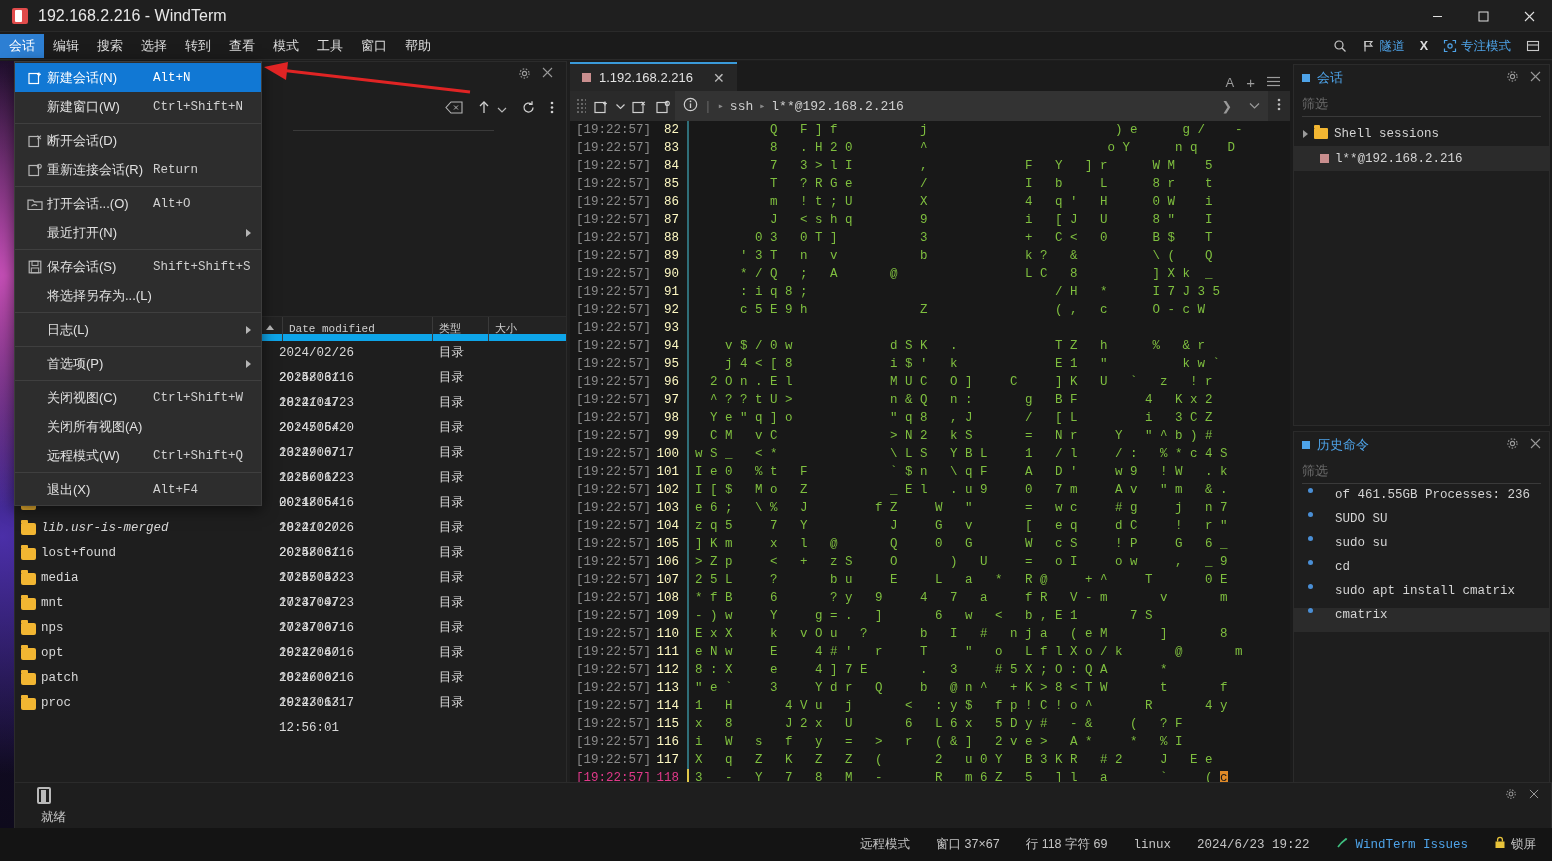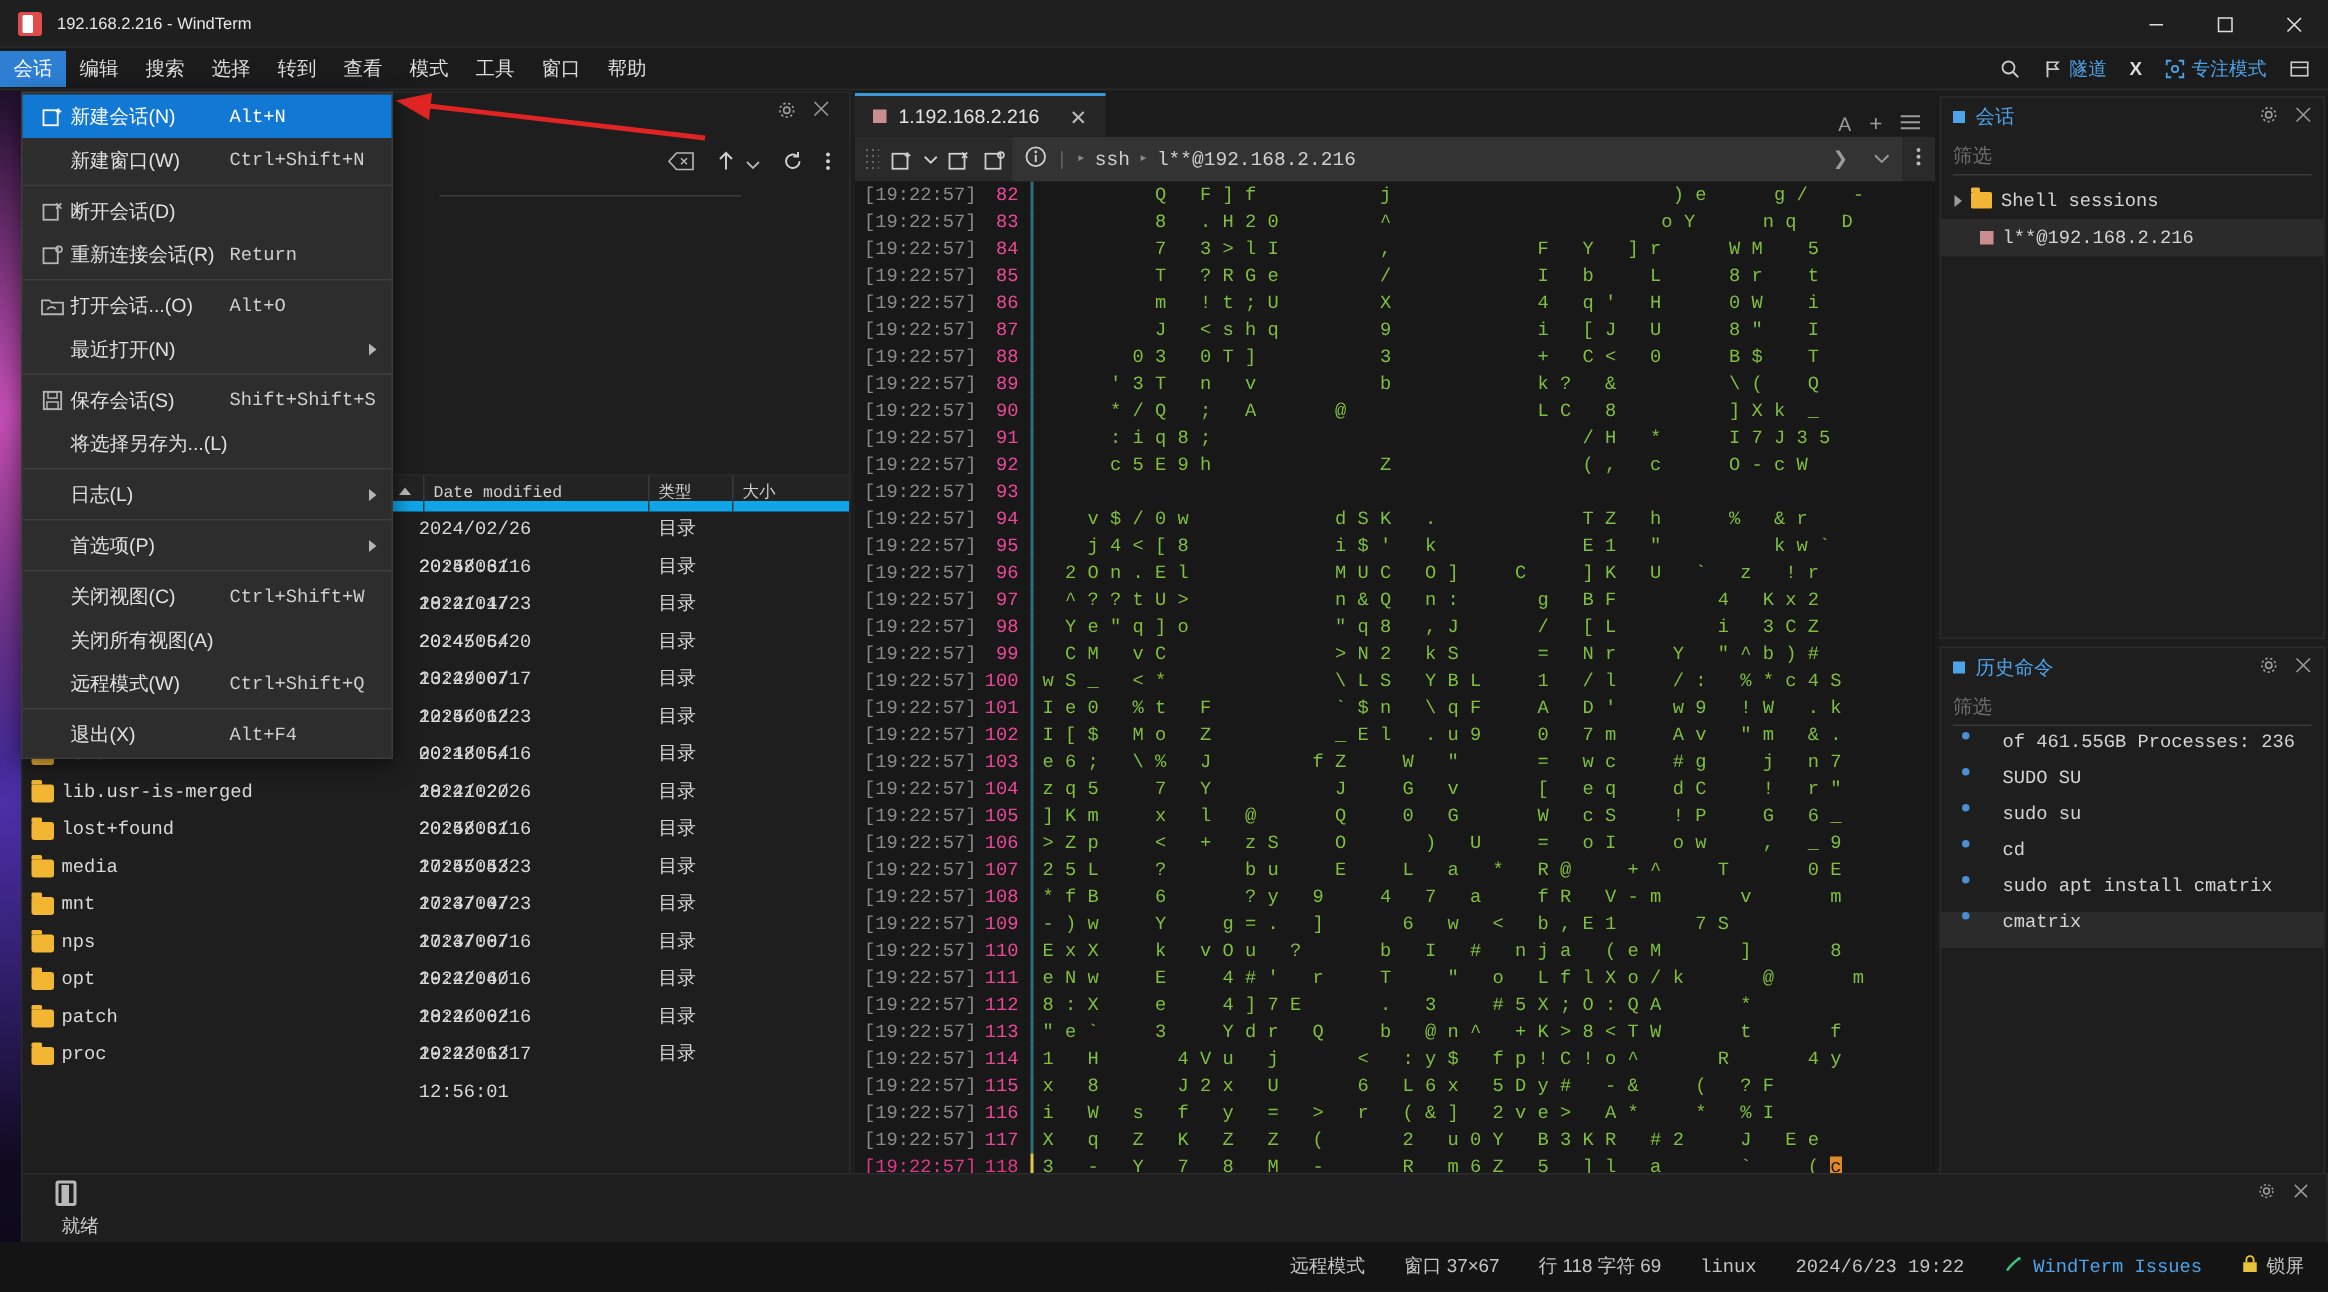--- a/index.html
+++ b/index.html
@@ -18,21 +18,21 @@
     border-bottom:1px solid #2a2a2a; position:relative;
   }
   #titlebar .app-icon{
     width:16px;height:16px;margin:0 10px 0 12px;flex:none;
     background:#e04b4b; border-radius:2px; position:relative;
   }
   #titlebar .app-icon:after{
     content:""; position:absolute; left:3px; top:2px; width:7px; height:12px;
     background:#fff; border-radius:1px;
   }
-  #titlebar .title{ font-size:11px; color:#e8e8e8; }
+  #titlebar .title{ font-size:16px; color:#e8e8e8; }
   #winbtns{ position:absolute; right:0; top:0; height:32px; display:flex; }
   #winbtns div{
     width:46px;height:32px;display:flex;align-items:center;justify-content:center;
     color:#e0e0e0; font-size:13px;
   }
 
   
   #menubar{
     height:28px; background:#1b1b1b; display:flex; align-items:center;
     position:relative; border-bottom:1px solid #2a2a2a;
@@ -145,21 +145,21 @@
   #cmdbox .go{ margin-left:auto; color:#9a9a9a; font-size:17px; }
   #termtoolbar .dots{ width:22px;text-align:center;color:#bbb; letter-spacing:0; }
 
   #termbody{
     flex:1; overflow:hidden; background:#181818;
     font-family:"Liberation Mono", monospace; font-size:12.5px; line-height:18px;
     position:relative;
   }
   .tline{ display:flex; height:18px; white-space:pre; }
   .ts{ color:#8a8a8a; padding-left:6px; }
-  .ln{ color:#ec4899; width:36px; text-align:right; padding-right:8px; }
+  .ln{ color:#fef9c3; width:36px; text-align:right; padding-right:8px; }
   .gut{ width:2px; background:#2f6f7a; margin-right:0; }
   .tx{ color:#7fbf3f; padding-left:6px; }
   .tline.cur .ts{ color:#e0398a; }
   .tline.cur .ln{ color:#e0398a; }
   .tline.cur .gut{ background:#e0c84a; }
   .cursorcell{ background:#e08a28; color:#181818; }
 
   
   #rightdock{ position:absolute; right:0; top:0; width:262px; bottom:0; background:#1b1b1b; }
   .dock-panel{ background:#1e1e1e; border:1px solid #2b2b2b; display:flex; flex-direction:column; }
@@ -436,21 +436,21 @@
           <div class="fm-row">
             <div class="c col-name" style="display: flex; align-items: center; padding: 0px;">
               <span class="folder-ico"></span>
               <span>home</span>
             </div>
             <div class="c col-date">2024/06/16 18:21:20</div>
             <div class="c col-type">目录</div>
             <div class="c col-size"></div>
           </div>
           <div class="fm-row">
-            <div class="c col-name" style="display: flex; align-items: center; padding: 0px;">
+            <div class="c col-name" style="display: flex; align-items: center; padding: 0px; font-style: italic;">
               <span class="folder-ico"></span>
               <span>lib.usr-is-merged</span>
             </div>
             <div class="c col-date">2024/02/26 20:58:31</div>
             <div class="c col-type">目录</div>
             <div class="c col-size"></div>
           </div>
           <div class="fm-row">
             <div class="c col-name" style="display: flex; align-items: center; padding: 0px;">
               <span class="folder-ico"></span>

